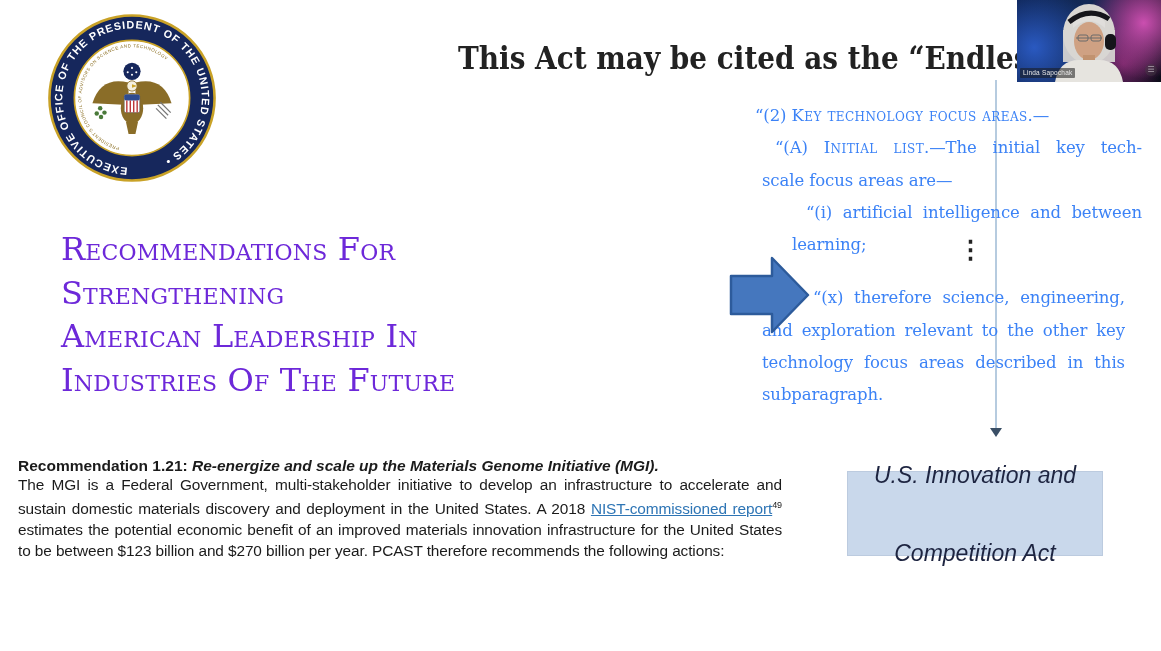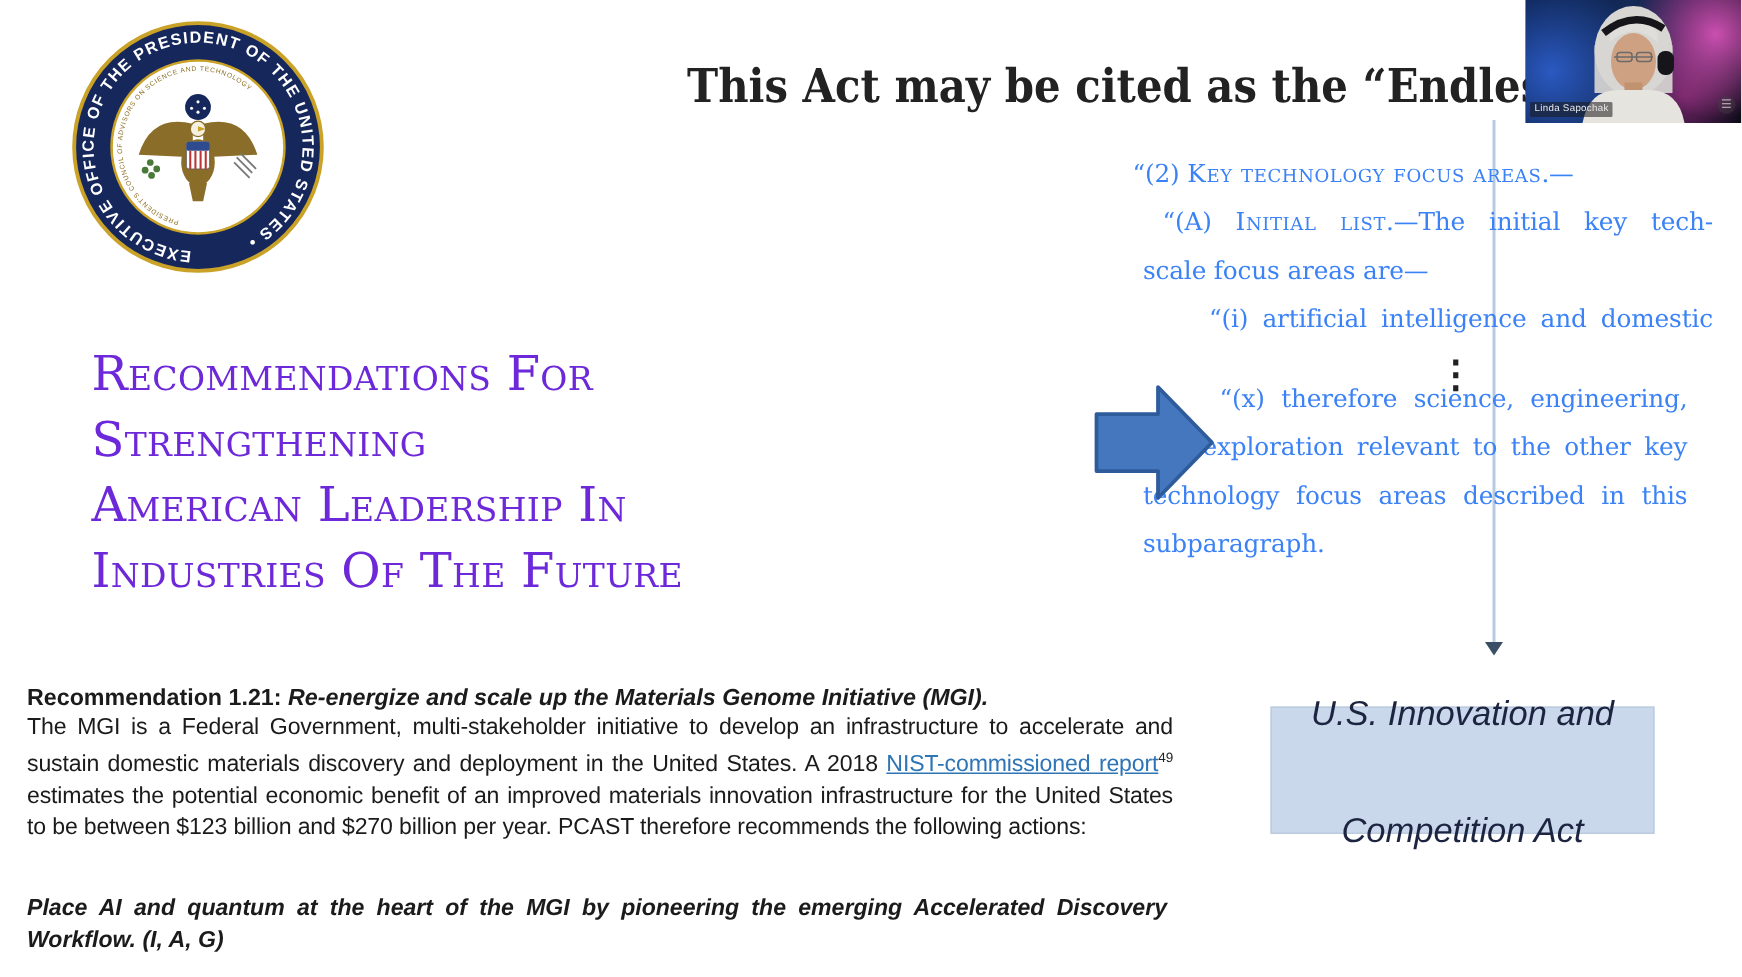--- a/index.html
+++ b/index.html
@@ -152,22 +152,23 @@
         <span>initial</span>
         <span>key</span>
         <span>tech-</span>
       </div>
       <div class="bill-line" style="padding-left: 11px;"><span>scale focus areas are—</span></div>
       <div class="bill-line just" style="padding-left: 55px;">
         <span>“(i)</span>
         <span>artificial</span>
         <span>intelligence</span>
         <span>and</span>
-        <span>domestic</span>
-      </div>
+        <span>between</span>
+      </div>
+      <div class="bill-line" style="padding-left: 41px;"><span>learning;</span></div>
       <div class="bill-line just" style="padding-left: 62px; padding-right: 17px; margin-top: 21px;">
         <span>“(x)</span>
         <span>therefore</span>
         <span>science,</span>
         <span>engineering,</span>
       </div>
       <div class="bill-line just" style="padding-left: 11px; padding-right: 17px;">
         <span>and</span>
         <span>exploration</span>
         <span>relevant</span>
@@ -197,21 +198,20 @@
     <div>Recommendations For</div>
     <div>Strengthening</div>
     <div>American Leadership In</div>
     <div>Industries Of The Future</div>
   </div>
 
   <p class="rec-head"><span class="b">Recommendation 1.21:</span> <span class="bi">Re-energize and scale up the Materials Genome Initiative (MGI).</span></p>
 
   <p class="rec-body"><span>The MGI is a Federal Government, multi-stakeholder initiative to develop an infrastructure to accelerate and sustain domestic materials discovery and deployment in the United States. A 2018 </span><a>NIST-commissioned report</a><sup>49</sup><span> estimates the potential economic benefit of an improved materials innovation infrastructure for the United States to be between $123 billion and $270 billion per year. PCAST therefore recommends the following actions:</span></p>
 
-  <p class="rec-action">Place AI and quantum at the heart of the MGI by pioneering the emerging Accelerated Discovery Workflow. (I, A, G)</p>
 
   <div class="act-box">
     <div>U.S. Innovation and</div>
     <div>Competition Act</div>
   </div>
 
   <div class="webcam">
     <svg width="144" height="82" viewBox="0 0 144 82">
       <ellipse cx="72" cy="34" rx="26" ry="30" fill="#d8d6d2"></ellipse>
       <rect x="46" y="30" width="52" height="32" fill="#d8d6d2" opacity="0.92"></rect>

